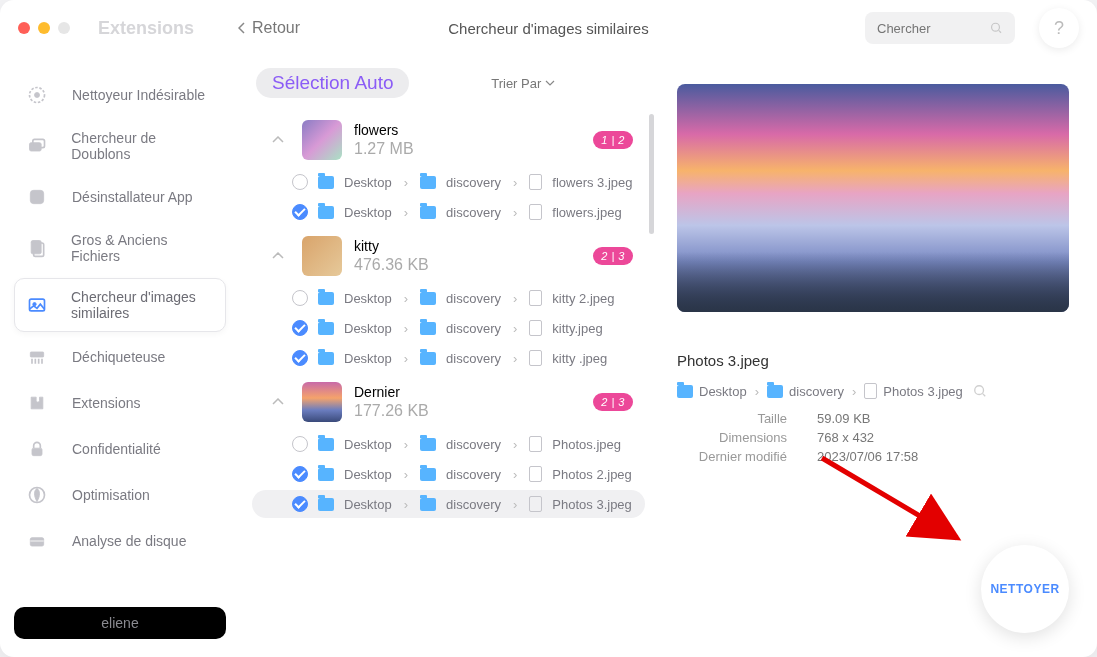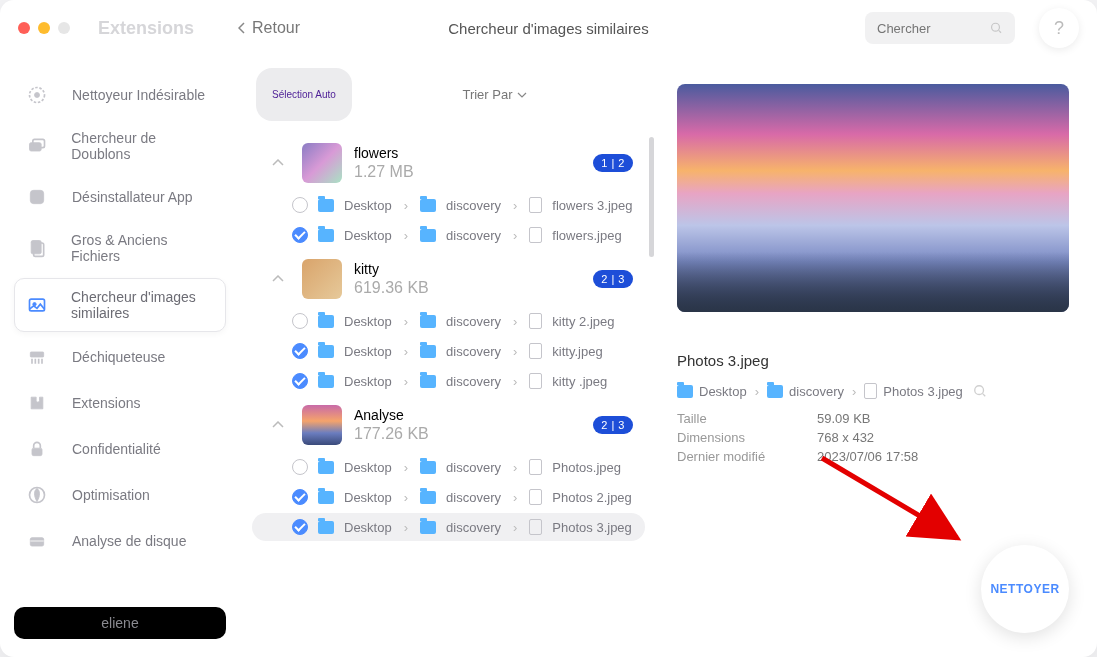--- a/index.html
+++ b/index.html
@@ -24,55 +24,55 @@
 .side-item { display: flex; align-items: center; gap: 24px; padding: 10px 12px; border-radius: 10px; color: #7a7a82; font-size: 14px; cursor: pointer; }
 .side-item.active { background: #fff; border: 1px solid #e6e6ea; box-shadow: 0 2px 6px rgba(0,0,0,0.04); }
 .side-item.active .sicon svg { stroke: #4b8bff; fill: #4b8bff; }
 .side-item.active span { color: #6c6c74; }
 .sicon { width: 22px; height: 22px; display: flex; align-items: center; justify-content: center; }
 .sicon svg { stroke: #c5c5cb; fill: #c5c5cb; }
 .user-pill { margin-top: auto; background: #000000; border-radius: 10px; padding: 8px; text-align: center; color: #8a8a90; font-size: 14px; }
 
 .middle { flex: 1; display: flex; flex-direction: column; padding: 12px 0 0 12px; min-width: 0; }
 .toolbar { display: flex; align-items: center; padding: 0 20px 14px 4px; }
-.pill-btn { background: #ececee; border-radius: 16px; padding: 21px 16px; color: #4c1d95; font-size: 10px; cursor: pointer; }
+.pill-btn { background: #ececee; border-radius: 16px; padding: 4px 16px; color: #8b5cf6; font-size: 19px; cursor: pointer; }
 .sort { margin: 0 auto; color: #777; font-size: 13px; display: flex; align-items: center; gap: 4px; cursor: pointer; }
 
 .list { flex: 1; overflow-y: auto; padding-right: 4px; position: relative; }
 .list::after { content: ""; position: absolute; top: 0; right: 0; width: 5px; height: 100%; }
 .vscroll { position: absolute; top: 2px; right: 3px; width: 5px; height: 120px; background: #d6d6d9; border-radius: 3px; }
 
 .group-head { display: flex; align-items: center; gap: 12px; padding: 8px 10px 8px 14px; }
 .chev { width: 24px; height: 24px; display: flex; align-items: center; justify-content: center; color: #bbb; cursor: pointer; }
 .thumb { width: 40px; height: 40px; border-radius: 6px; background: linear-gradient(135deg,#8a7cc4,#d89ad6,#a9e2c4); flex-shrink: 0; }
 .thumb.kitty { background: linear-gradient(135deg,#d9a46b,#e6c99a); }
 .thumb.photos { background: linear-gradient(180deg,#c86aa8 0%,#f5a36b 40%,#6b7dbf 70%,#3a4a7a 100%); }
 .group-meta { flex: 1; }
 .group-title { font-size: 14px; color: #000000; }
 .group-size { font-size: 16px; color: #aaa; margin-top: 2px; }
-.badge { background: #1d4ed8; color: #fff; font-size: 11px; padding: 3px 8px; border-radius: 10px; margin-right: 10px; letter-spacing: .5px; }
+.badge { background: #ec4899; color: #fff; font-size: 11px; padding: 3px 8px; border-radius: 10px; margin-right: 10px; letter-spacing: .5px; font-style: italic; }
 
 .file-row { display: flex; align-items: center; gap: 10px; padding: 6px 10px 6px 40px; font-size: 13px; color: #7a7a82; border-radius: 20px; margin: 0 8px 2px 0; }
 .file-row.sel { background: #f0f0f2; }
 .check { width: 16px; height: 16px; border-radius: 50%; border: 1.5px solid #c5c5cb; flex-shrink: 0; cursor: pointer; }
 .check.on { background: #4b8bff; border-color: #4b8bff; position: relative; }
 .check.on::after { content: ""; position: absolute; left: 4px; top: 1px; width: 4px; height: 8px; border: solid #fff; border-width: 0 2px 2px 0; transform: rotate(45deg); }
 .folder-ico { width: 16px; height: 13px; background: #57b4ff; border-radius: 2px; position: relative; flex-shrink: 0; }
 .folder-ico::before { content: ""; position: absolute; top: -3px; left: 0; width: 7px; height: 3px; background: #57b4ff; border-radius: 1px 1px 0 0; }
 .file-ico { width: 13px; height: 16px; border: 1.5px solid #c5c5cb; border-radius: 2px; position: relative; flex-shrink: 0; }
 .crumb-sep { color: #bbb; margin: 0 2px; }
 
 .preview { width: 440px; padding: 28px 28px 0 20px; display: flex; flex-direction: column; position: relative; }
 .preview-img { width: 100%; height: 228px; border-radius: 8px; background: linear-gradient(180deg,#4a5b9e 0%,#d86aa8 22%,#f7b36b 38%,#e8a4c4 48%,#bcc5e8 62%,#7a8ac4 78%,#3a4569 100%); position: relative; overflow: hidden; }
 .preview-img::after { content: ""; position: absolute; bottom: 0; left: 0; right: 0; height: 60px; background: linear-gradient(0deg,#2a3548 0%,transparent 100%); }
 .preview-name { font-size: 15px; color: #333; margin-top: 40px; }
 .preview-path { display: flex; align-items: center; gap: 6px; margin-top: 14px; font-size: 13px; color: #7a7a82; flex-wrap: wrap; }
 .mag { width: 14px; height: 14px; opacity: .4; margin-left: 4px; }
 .meta-grid { margin-top: 10px; font-size: 13px; color: #888; }
-.meta-row { display: flex; gap: 30px; padding: 2px 0; }
+.meta-row { display: flex; gap: 30px; padding: 2px 0; text-align: right; }
 .meta-row .k { width: 110px; color: #999; }
 .meta-row .v { color: #777; }
 
 .clean-btn { position: absolute; bottom: 24px; right: 28px; width: 88px; height: 88px; border-radius: 50%; background: #fff; box-shadow: 0 4px 18px rgba(0,0,0,0.12); display: flex; align-items: center; justify-content: center; color: #4b8bff; font-weight: 700; font-size: 12px; letter-spacing: .5px; cursor: pointer; }
 
 .arrow { position: absolute; bottom: 100px; right: 120px; pointer-events: none; }
 .arrow svg { width: 160px; height: 100px; }
 </style>
 </head>
 <body>
@@ -247,21 +247,21 @@
           </div>
           <div class="group-head">
     <div class="chev">
               <svg width="12" height="8" viewBox="0 0 12 8">
                 <path d="M1 6l5-5 5 5" stroke="#bbb" stroke-width="1.5" fill="none"></path>
               </svg>
             </div>
     <div class="thumb kitty"></div>
     <div class="group-meta">
       <div class="group-title">kitty</div>
-      <div class="group-size">619.36 KB</div>
+      <div class="group-size">476.36 KB</div>
     </div>
     <div class="badge">2 | 3</div>
           </div>
           <div class="file-row">
       <div class="check "></div>
       <div class="folder-ico"></div>
       <span>Desktop</span>
       <span class="crumb-sep">›</span>
       <div class="folder-ico"></div>
       <span>discovery</span>
@@ -292,21 +292,21 @@
       <span>kitty .jpeg</span>
           </div>
           <div class="group-head">
     <div class="chev">
               <svg width="12" height="8" viewBox="0 0 12 8">
                 <path d="M1 6l5-5 5 5" stroke="#bbb" stroke-width="1.5" fill="none"></path>
               </svg>
             </div>
     <div class="thumb photos"></div>
     <div class="group-meta">
-      <div class="group-title">Analyse</div>
+      <div class="group-title">Dernier</div>
       <div class="group-size">177.26 KB</div>
     </div>
     <div class="badge">2 | 3</div>
           </div>
           <div class="file-row">
       <div class="check "></div>
       <div class="folder-ico"></div>
       <span>Desktop</span>
       <span class="crumb-sep">›</span>
       <div class="folder-ico"></div>

